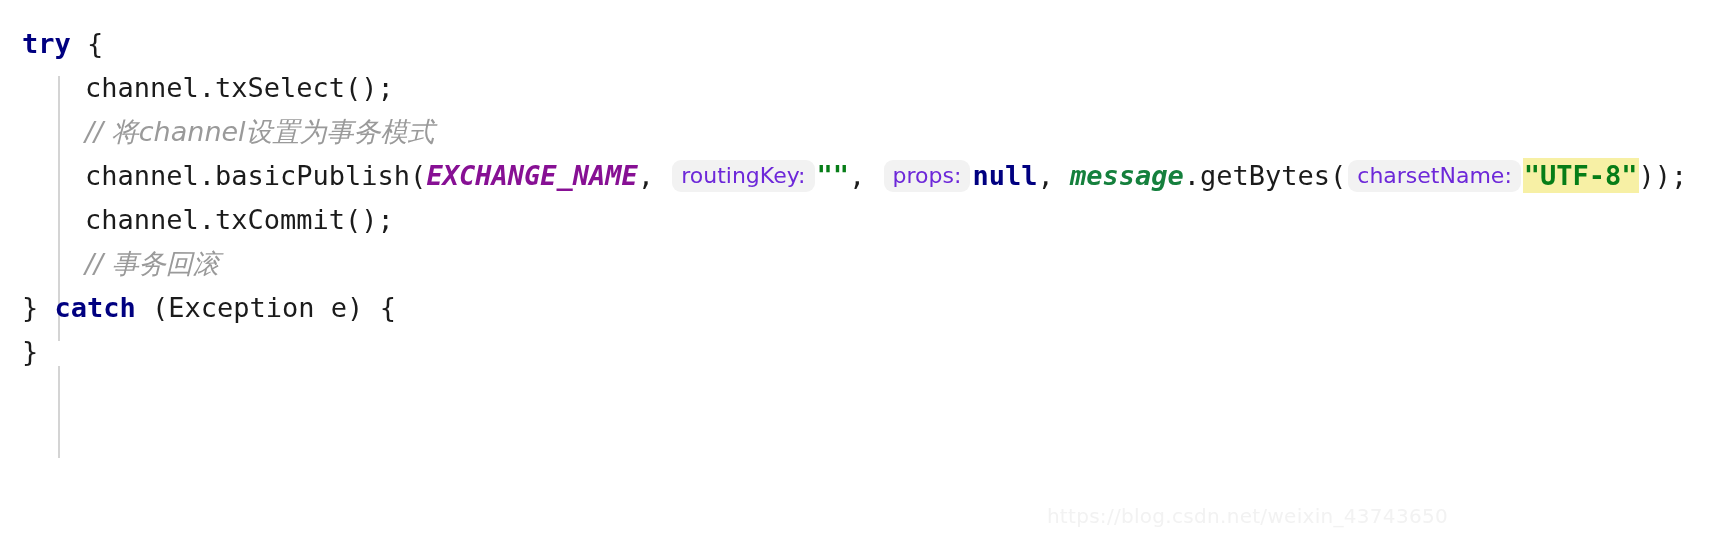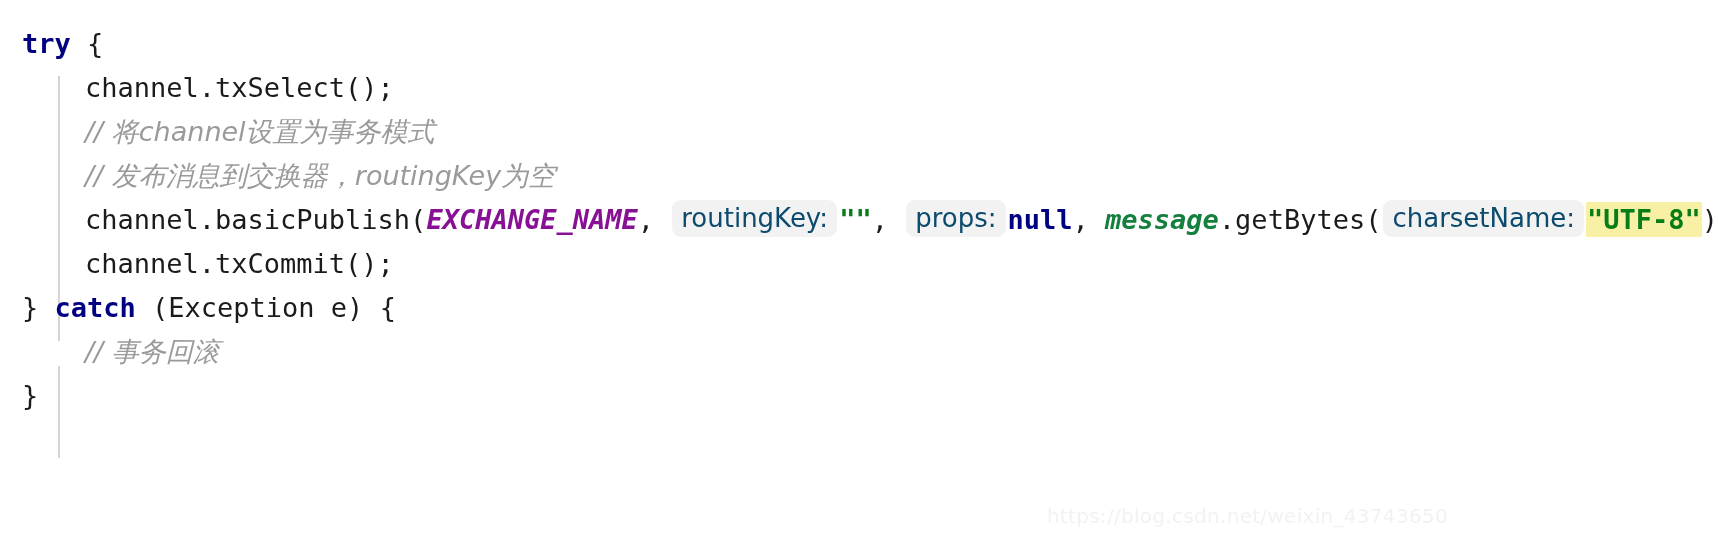--- a/index.html
+++ b/index.html
@@ -83,26 +83,26 @@
     color: #067d17;
     font-weight: bold;
   }
   .str-hl {
     color: #067d17;
     font-weight: bold;
     background: #f7f0a5;
     padding: 2px 1px;
   }
   .hint {
-    color: #0c4a6e;
+    color: #6d28d9;
     background: #f2f2f2;
     border-radius: 9px;
     padding: 3px 9px 4px 9px;
     font-family: "DejaVu Sans", "Liberation Sans", sans-serif;
-    font-size: 26px;
+    font-size: 22px;
     font-weight: normal;
     font-style: normal;
     margin: 0 2px;
     position: relative;
     top: -2px;
   }
 
   .watermark {
     position: absolute;
     right: 14px;
@@ -124,30 +124,29 @@
 
     <div class="guide guide-try"></div>
     <div class="guide guide-catch"></div>
 
     <div class="line"><span class="kw">try</span><span class="plain"> {</span></div>
 
     <div class="line"><span class="ind1"></span><span class="plain">channel.txSelect();</span></div>
 
     <div class="line"><span class="ind1"></span><span class="comment">// 将channel设置为事务模式</span></div>
 
-    <div class="line"><span class="ind1"></span><span class="comment">// 发布消息到交换器，routingKey为空</span></div>
 
     <div class="line"><span class="ind1"></span><span class="plain">channel.basicPublish(</span><span class="const">EXCHANGE_NAME</span><span class="plain">, </span><span class="hint">routingKey:</span><span class="str">""</span><span class="plain">, </span><span class="hint">props:</span><span class="kw">null</span><span class="plain">, </span><span class="localvar">message</span><span class="plain">.getBytes(</span><span class="hint">charsetName:</span><span class="str-hl">"UTF-8"</span><span class="plain">));</span></div>
 
 
     <div class="line"><span class="ind1"></span><span class="plain">channel.txCommit();</span></div>
 
+    <div class="line"><span class="ind1"></span><span class="comment">// 事务回滚</span></div>
+
     <div class="line"><span class="plain">} </span><span class="kw">catch</span><span class="plain"> (Exception e) {</span></div>
-
-    <div class="line"><span class="ind1"></span><span class="comment">// 事务回滚</span></div>
 
 
     <div class="line"><span class="plain">}</span></div>
 
   </div>
 
   <div class="watermark">https://blog.csdn.net/weixin_43743650</div>
 
 </div>
 

